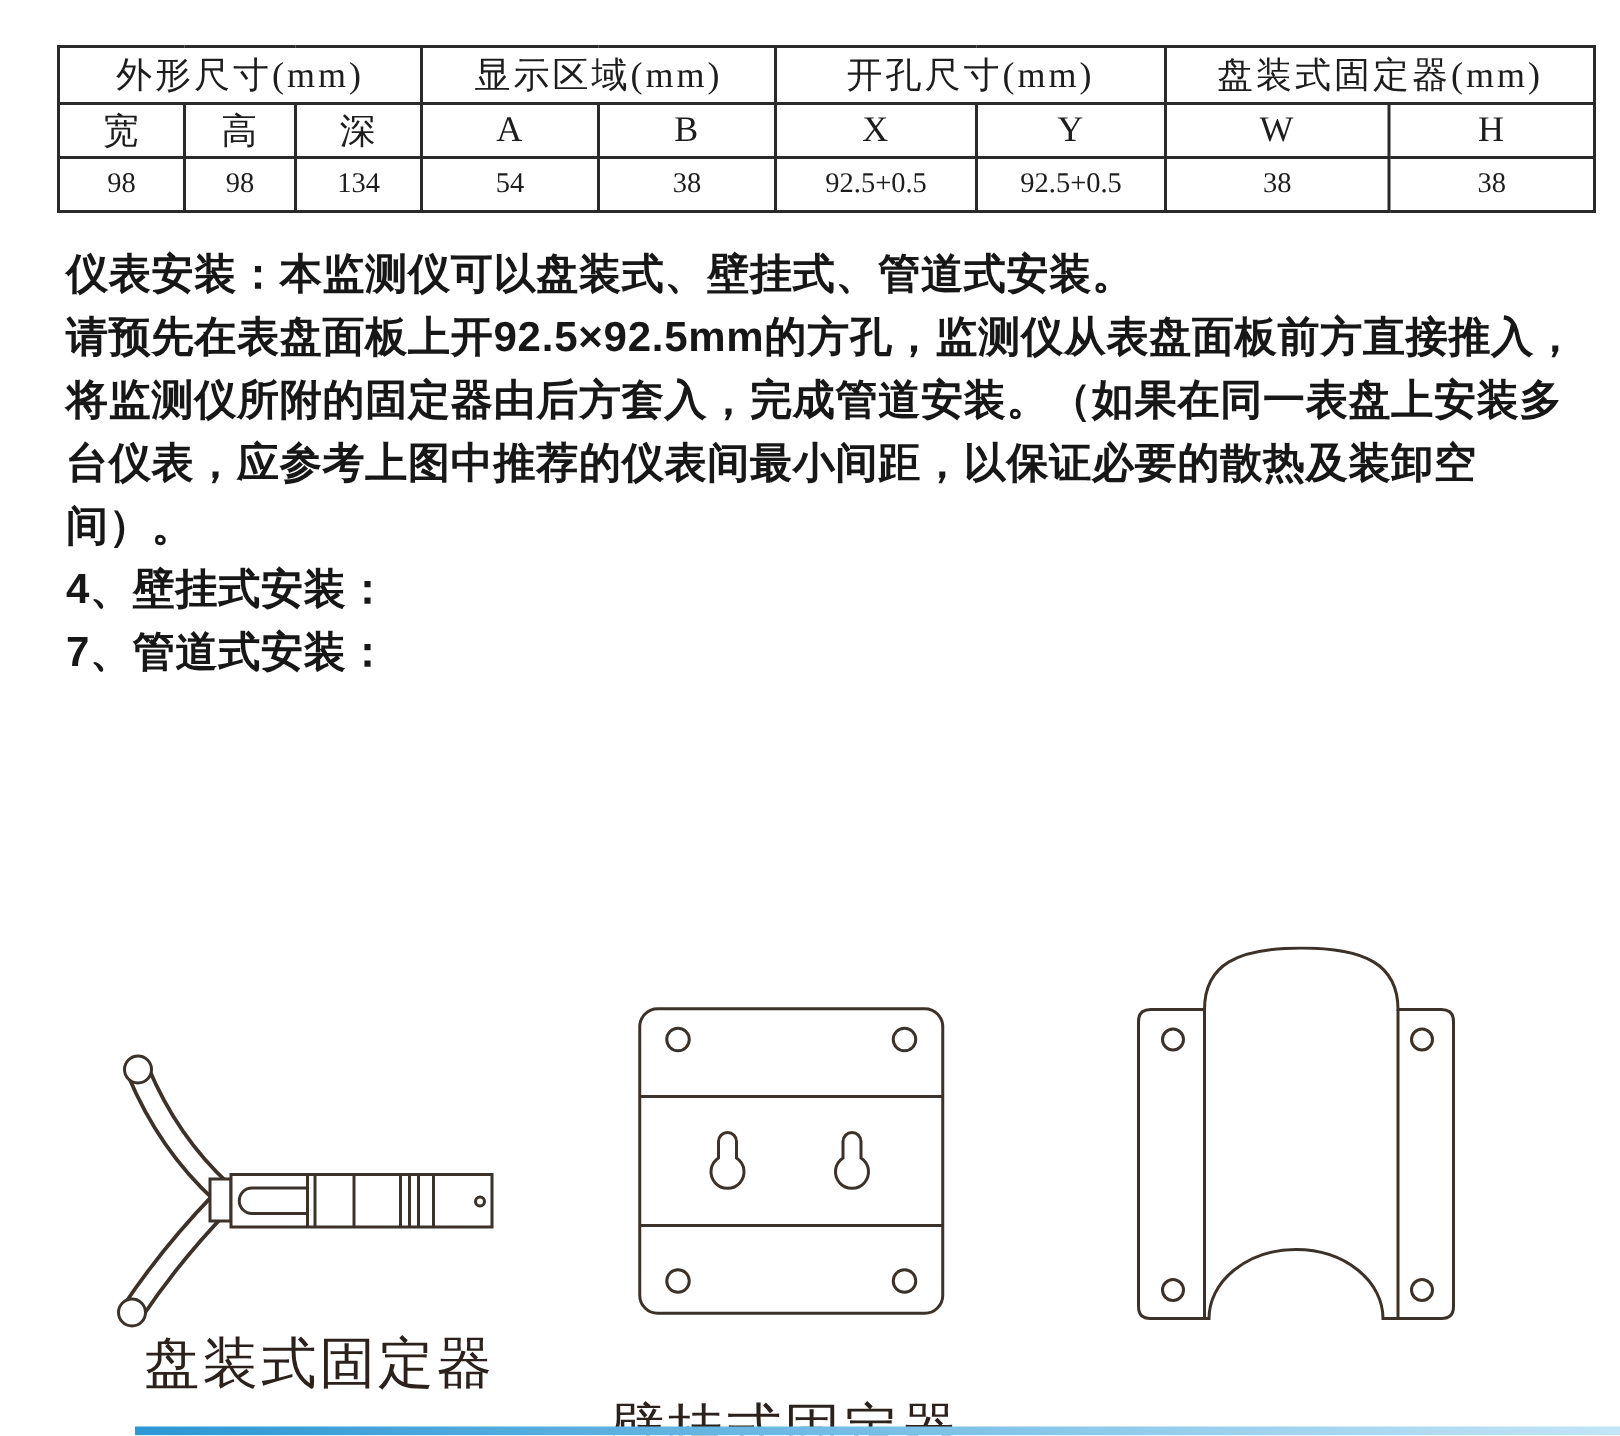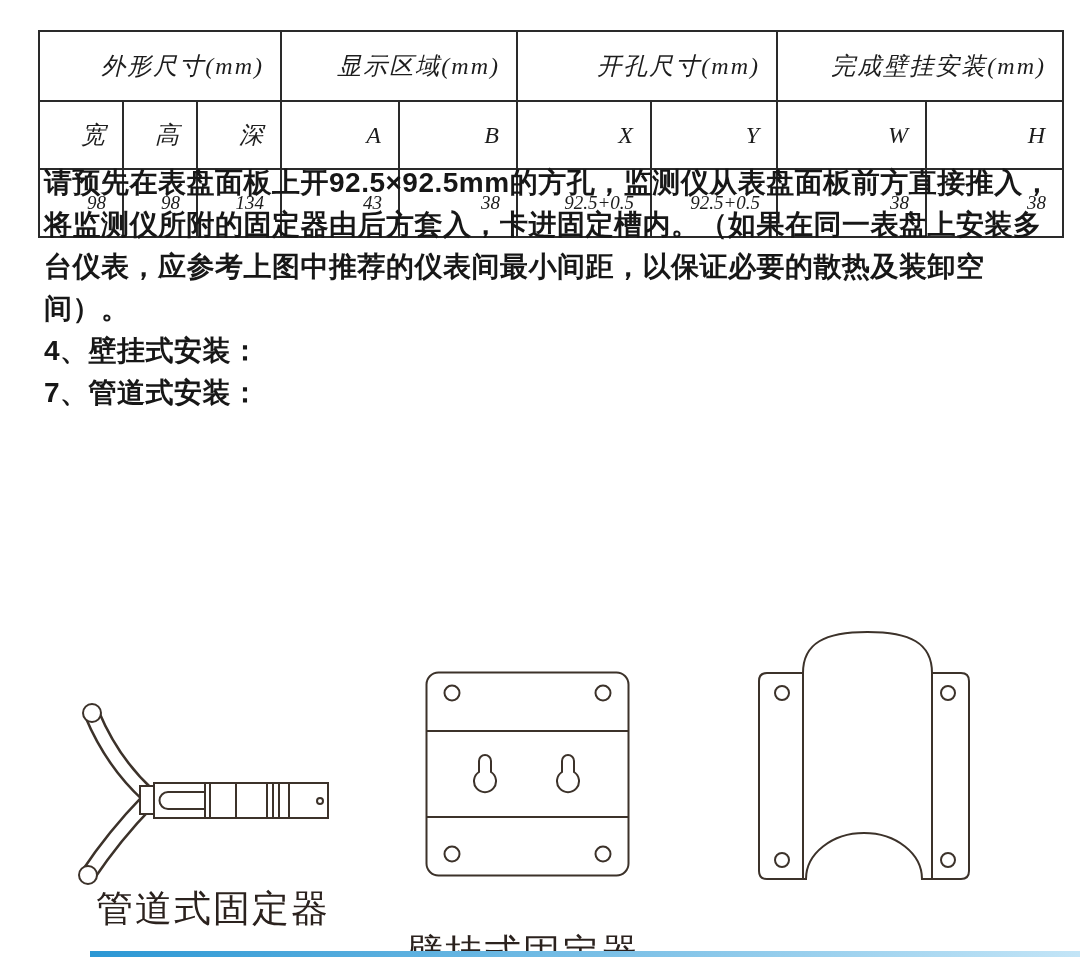--- a/index.html
+++ b/index.html
@@ -8,22 +8,22 @@
     font-family:"Liberation Sans","DejaVu Sans",sans-serif;
   }
 
   
   table.dim-table {
     position:absolute; left:38px; top:30px; width:1024px;
     border-collapse:collapse; table-layout:fixed;
     font-family:"Liberation Serif","DejaVu Serif",serif; color:#1d1d1d;
   }
   .dim-table th, .dim-table td {
-    border:2px solid #2a2a2a; text-align:right; font-weight:normal; padding:16px;
-    overflow:hidden; white-space:nowrap;font-style:italic;
+    border:2px solid #2a2a2a; text-align:center; font-weight:normal; padding:0;
+    overflow:hidden; white-space:nowrap;
   }
   .dim-table .group-row th { height:36px; font-size:24px; letter-spacing:2px; }
   .dim-table .head-row th  { height:34px; font-size:24px; letter-spacing:1px; }
   .dim-table .val-row  td  { height:34px; font-size:19px; }
 
   
   .textblock {
     position:absolute; left:44px; top:162px; width:1014px;
     font-weight:bold; font-size:28px; line-height:42px; color:#171717;
     letter-spacing:0.5px;
@@ -66,49 +66,50 @@
       <col style="width:134px">
         <col style="width:126px">
       <col style="width:149px">
         <col style="width:137px">
     </colgroup>
     <tbody>
         <tr class="group-row">
       <th colspan="3">外形尺寸(mm)</th>
       <th colspan="2">显示区域(mm)</th>
       <th colspan="2">开孔尺寸(mm)</th>
-      <th colspan="2">完成壁挂安装(mm)</th>
+      <th colspan="2">盘装式固定器(mm)</th>
     </tr>
     <tr class="head-row">
       <th>宽</th>
       <th>高</th>
       <th>深</th>
       <th>A</th>
       <th>B</th>
       <th>X</th>
       <th>Y</th>
       <th>W</th>
       <th>H</th>
     </tr>
     <tr class="val-row">
       <td>98</td>
       <td>98</td>
       <td>134</td>
-      <td>43</td>
+      <td>54</td>
       <td>38</td>
       <td>92.5+0.5</td>
       <td>92.5+0.5</td>
       <td>38</td>
       <td>38</td>
     </tr>
   </tbody>
     </table>
 
   <div class="textblock">
-    <p>请预先在表盘面板上开92.5×92.5mm的方孔，监测仪从表盘面板前方直接推入，将监测仪所附的固定器由后方套入，卡进固定槽内。（如果在同一表盘上安装多台仪表，应参考上图中推荐的仪表间最小间距，以保证必要的散热及装卸空间）。</p>
+    <p>仪表安装：本监测仪可以盘装式、壁挂式、管道式安装。</p>
+    <p>请预先在表盘面板上开92.5×92.5mm的方孔，监测仪从表盘面板前方直接推入，将监测仪所附的固定器由后方套入，完成管道安装。（如果在同一表盘上安装多台仪表，应参考上图中推荐的仪表间最小间距，以保证必要的散热及装卸空间）。</p>
     <h3>4、壁挂式安装：</h3>
     <h3>7、管道式安装：</h3>
   </div>
 
   <svg id="fig1" class="fig-svg" width="268" height="192" viewBox="0 0 268 192" fill="none">
     <g stroke="#3c322a">
 
       <path d="M 24 16 Q 44 64 80 97" stroke-width="17" stroke-linecap="round"></path>
       <path d="M 20 177 Q 46 138 80 103" stroke-width="17" stroke-linecap="round"></path>
       <path d="M 24 16 Q 44 64 80 97" stroke="#ffffff" stroke-width="12" stroke-linecap="round"></path>
@@ -157,18 +158,18 @@
                C 174 12 152 1 109.5 1 C 67 1 45 12 45 42 Z" fill="#ffffff"></path>
       <line x1="45" y1="42" x2="45" y2="248"></line>
       <line x1="174" y1="42" x2="174" y2="248"></line>
       <circle cx="24" cy="62" r="7"></circle>
       <circle cx="190" cy="62" r="7"></circle>
       <circle cx="24" cy="229" r="7"></circle>
       <circle cx="190" cy="229" r="7"></circle>
     </g>
   </svg>
 
-  <div id="label1" class="fig-label">管道式固定器</div>
+  <div id="label1" class="fig-label">盘装式固定器</div>
   <div id="label2" class="fig-label">壁挂式固定器</div>
 
   <div class="footer-bar"></div>
 
 </div>
 
 </body></html>

